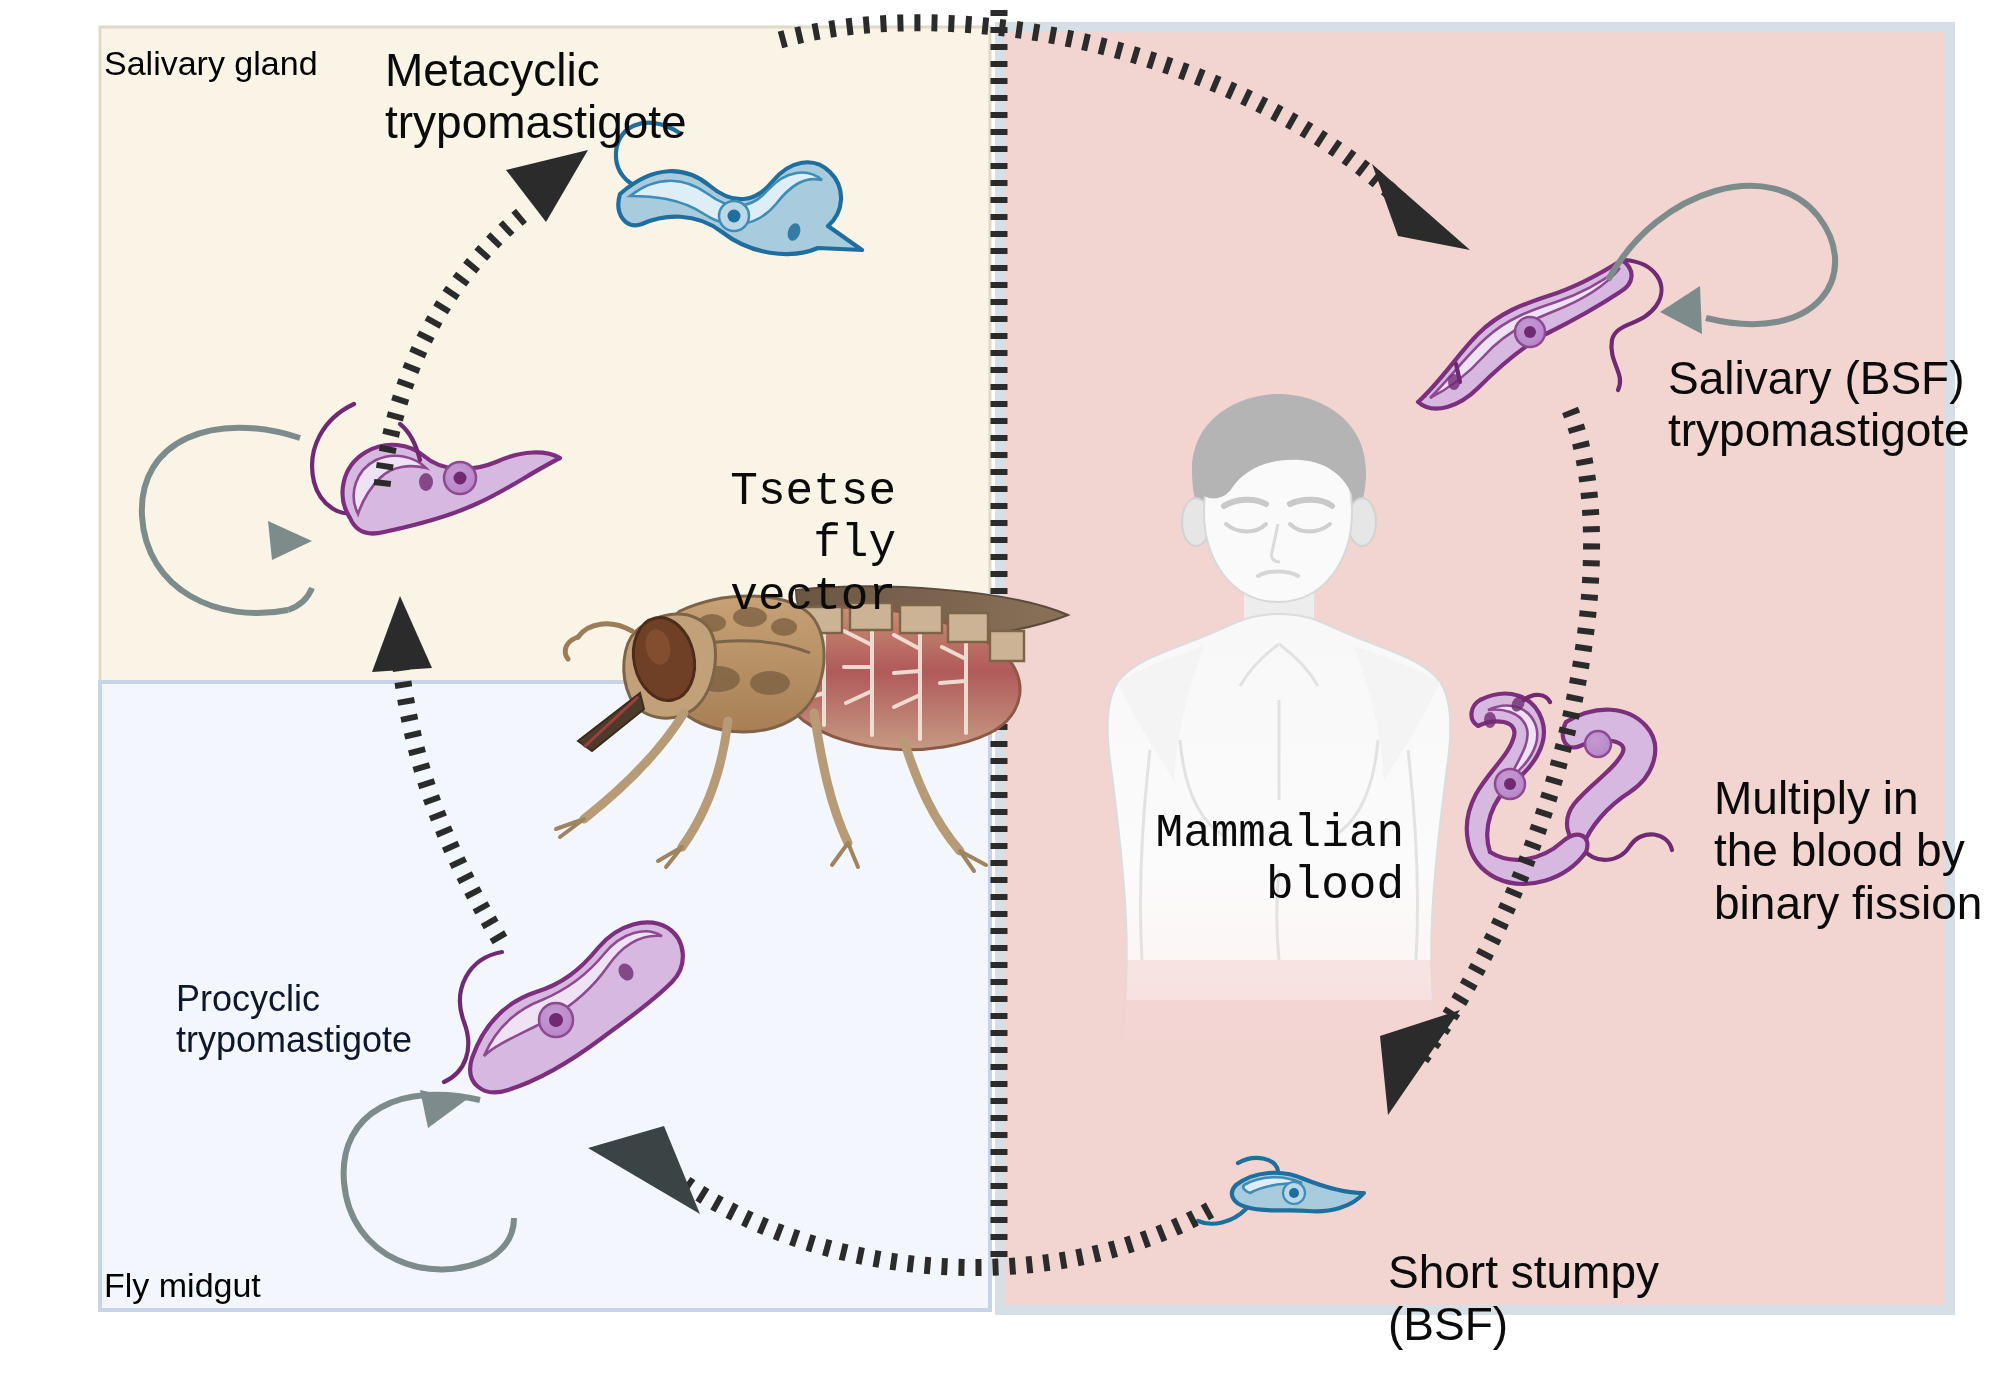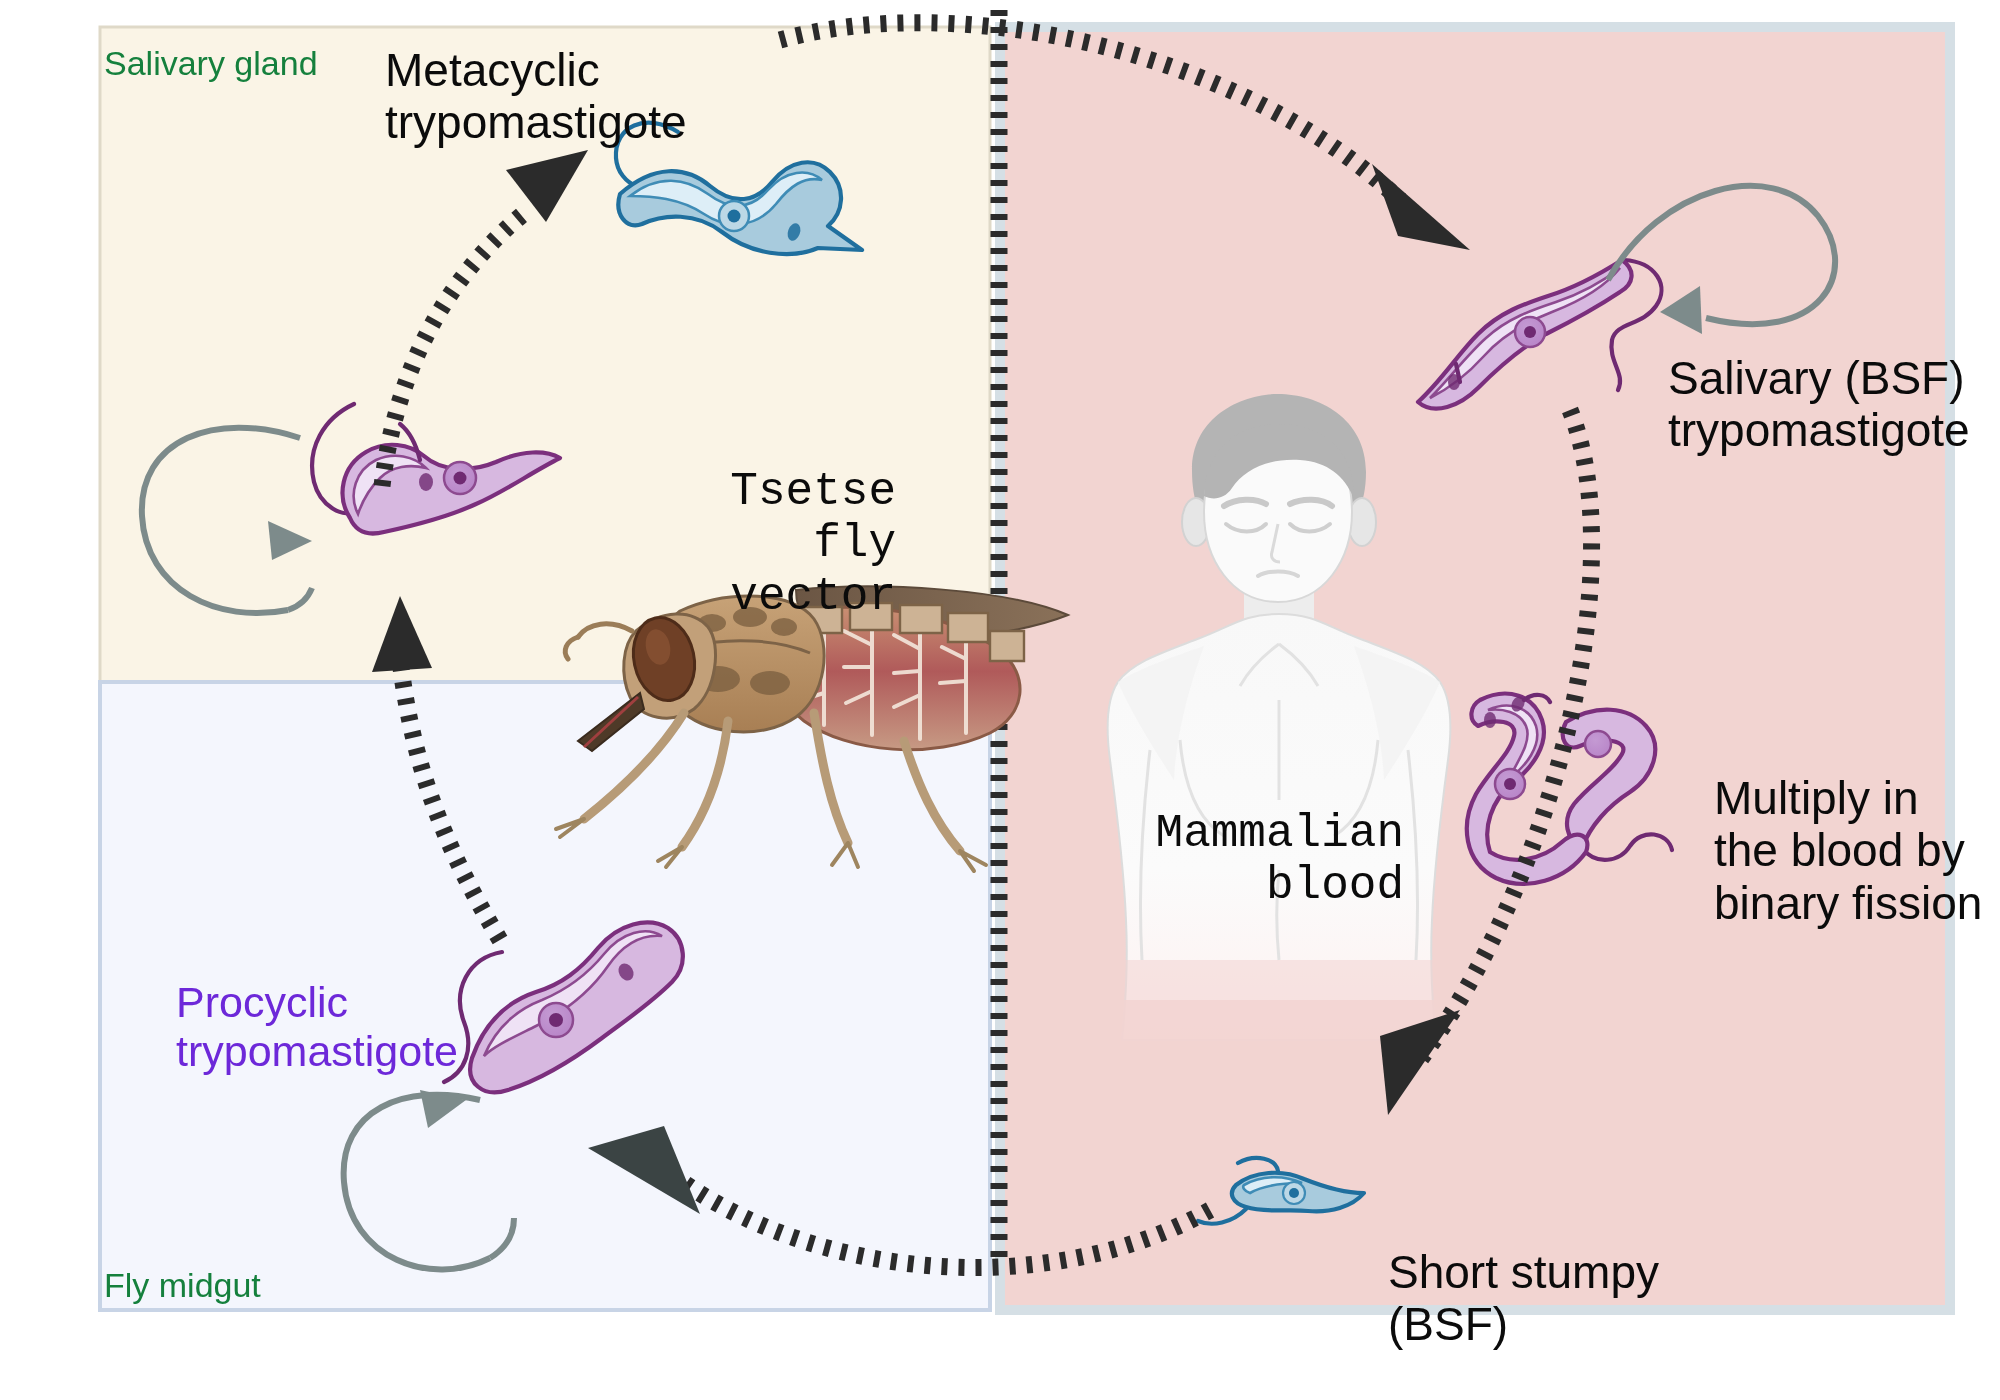--- a/index.html
+++ b/index.html
@@ -1,22 +1,22 @@
 <!DOCTYPE html>
 <html><head>
 <meta charset="utf-8">
 <style>
   html,body{margin:0;padding:0;background:#ffffff;}
   body{width:2000px;height:1400px;overflow:hidden;font-family:"Liberation Sans",sans-serif;}
   #stage{position:relative;width:2000px;height:1400px;background:#ffffff;}
   #stage svg.layer{position:absolute;left:0;top:0;width:2000px;height:1400px;}
   .lbl{position:absolute;white-space:pre-line;line-height:1.14;}
   .lbl-black{color:#0b0b0b;font-size:46px;}
-  .lbl-gray{color:#6d28d9;font-size:43px;}
-  .lbl-blue{color:#15803d;font-size:34px;}
+  .lbl-gray{color:#0f172a;font-size:36px;}
+  .lbl-blue{color:#000000;font-size:34px;}
   .ctr{text-align:right;font-family:Liberation Mono, monospace;}
 </style>
 </head>
 <body>
 
 <div id="stage">
 
   <svg class="layer" viewBox="0 0 2000 1400" xmlns="http://www.w3.org/2000/svg">
     <defs>
       <linearGradient id="humanGrad" x1="0" y1="0" x2="0" y2="1">

